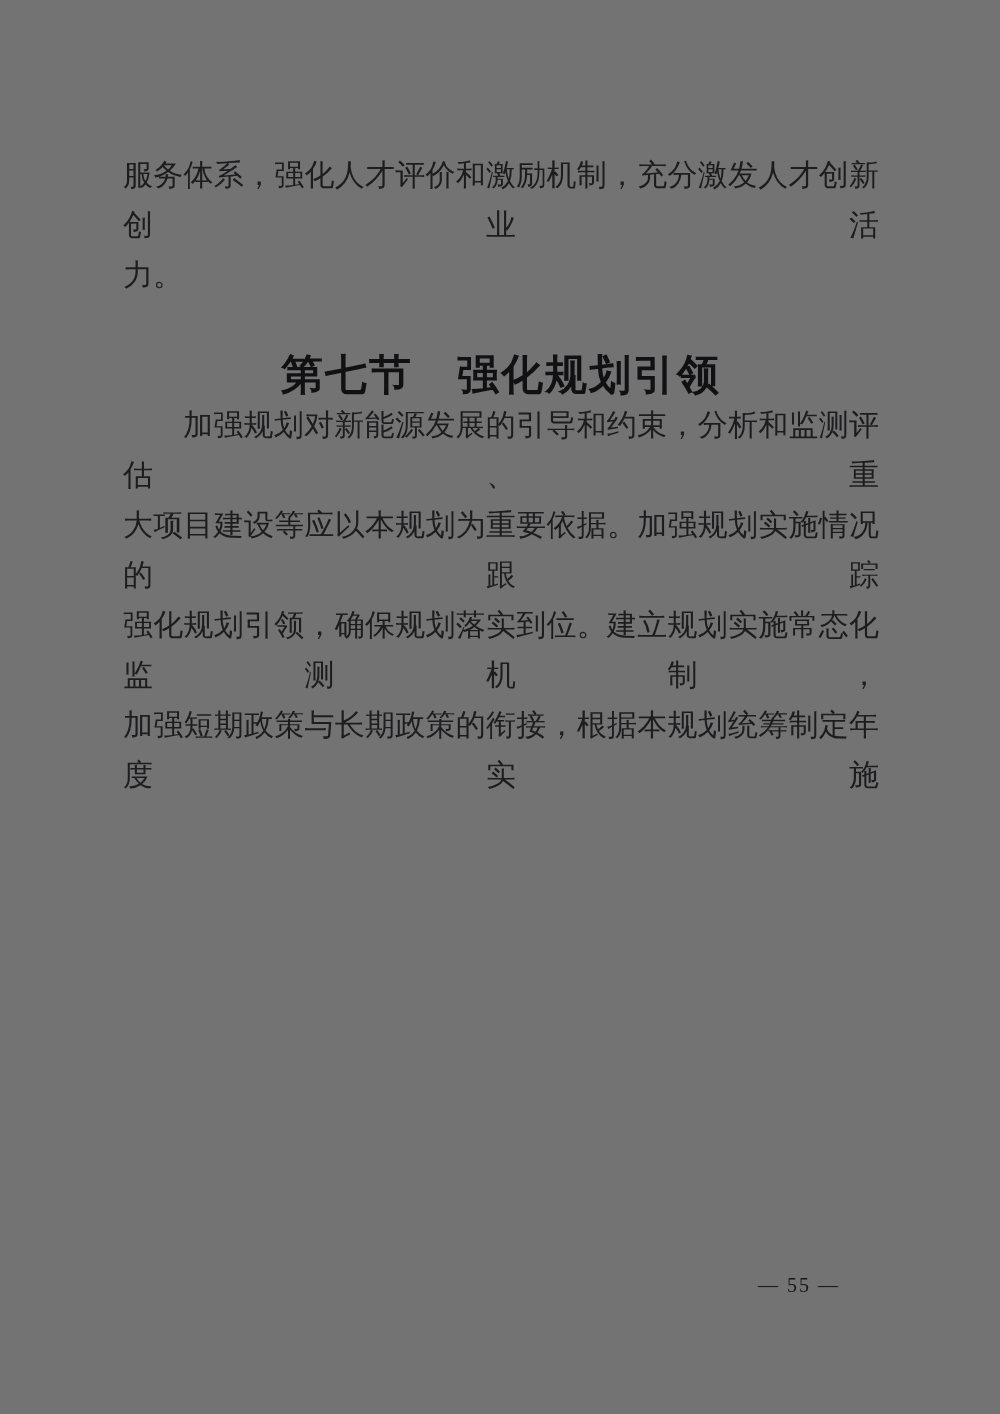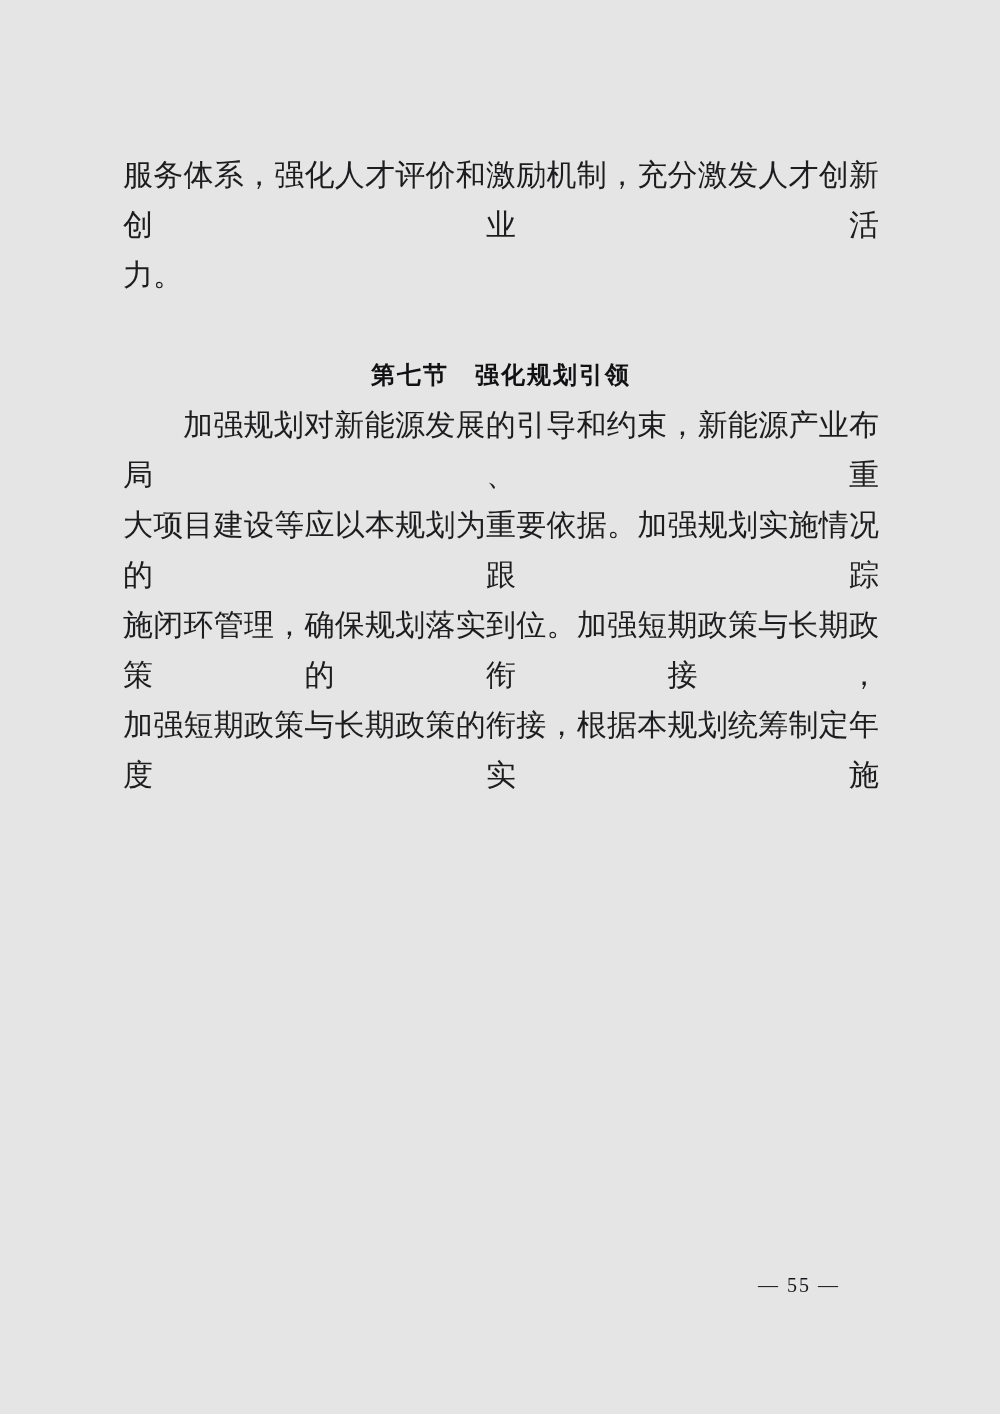--- a/index.html
+++ b/index.html
@@ -4,21 +4,21 @@
 <style>
   html, body {
     margin: 0;
     padding: 0;
     background: #ffffff;
   }
   .page {
     position: relative;
     width: 1000px;
     height: 1414px;
-    background: #e5e5e5;
+    background: #737373;
     overflow: hidden;
     font-family: "Liberation Serif", "DejaVu Serif", serif;
     color: #1d1d1f;
   }
   .content {
     position: absolute;
     left: 123px;
     width: 756px;
     top: 150px;
     font-size: 30px;
@@ -34,21 +34,21 @@
     text-align-last: justify;
     text-justify: inter-character;
   }
   .indent {
     text-indent: 2em;
   }
   .heading {
     margin: 50px 0 0 0;
     font-family: "Liberation Sans", "DejaVu Sans", sans-serif;
     font-weight: 700;
-    font-size: 24px;
+    font-size: 42px;
     line-height: 50px;
     text-align: center;
     letter-spacing: 2px;
     color: #111114;
   }
   .page-number {
     position: absolute;
     top: 1270px;
     right: 160px;
     font-size: 20px;
@@ -62,21 +62,21 @@
 <body>
 
 <div class="page">
   <div class="content">
 
     <p class="line just">服务体系，强化人才评价和激励机制，充分激发人才创新创业活</p>
     <p class="line">力。</p>
 
     <h2 class="heading">第七节　强化规划引领</h2>
 
-    <p class="line just indent">加强规划对新能源发展的引导和约束，新能源产业布局、重</p>
+    <p class="line just indent">加强规划对新能源发展的引导和约束，分析和监测评估、重</p>
     <p class="line just">大项目建设等应以本规划为重要依据。加强规划实施情况的跟踪</p>
-    <p class="line just">施闭环管理，确保规划落实到位。加强短期政策与长期政策的衔接，</p>
+    <p class="line just">强化规划引领，确保规划落实到位。建立规划实施常态化监测机制，</p>
     <p class="line just">加强短期政策与长期政策的衔接，根据本规划统筹制定年度实施</p>
 
   </div>
 
   <div class="page-number">— 55 —</div>
 </div>
 
 </body></html>

